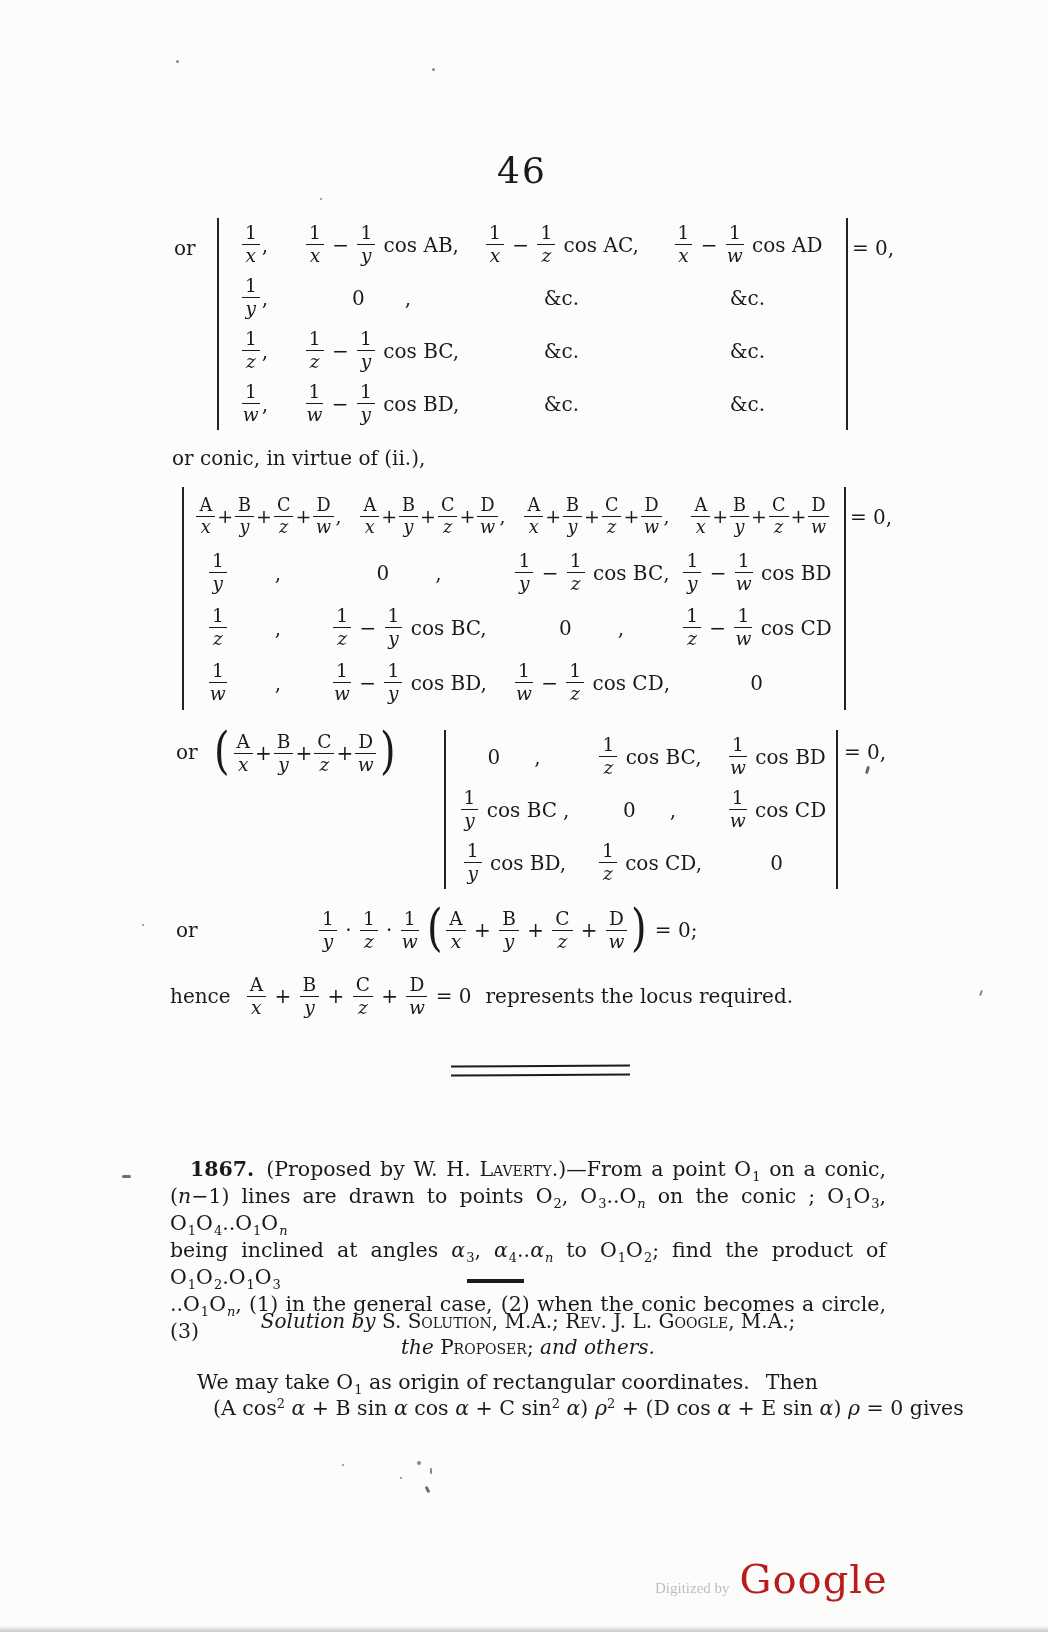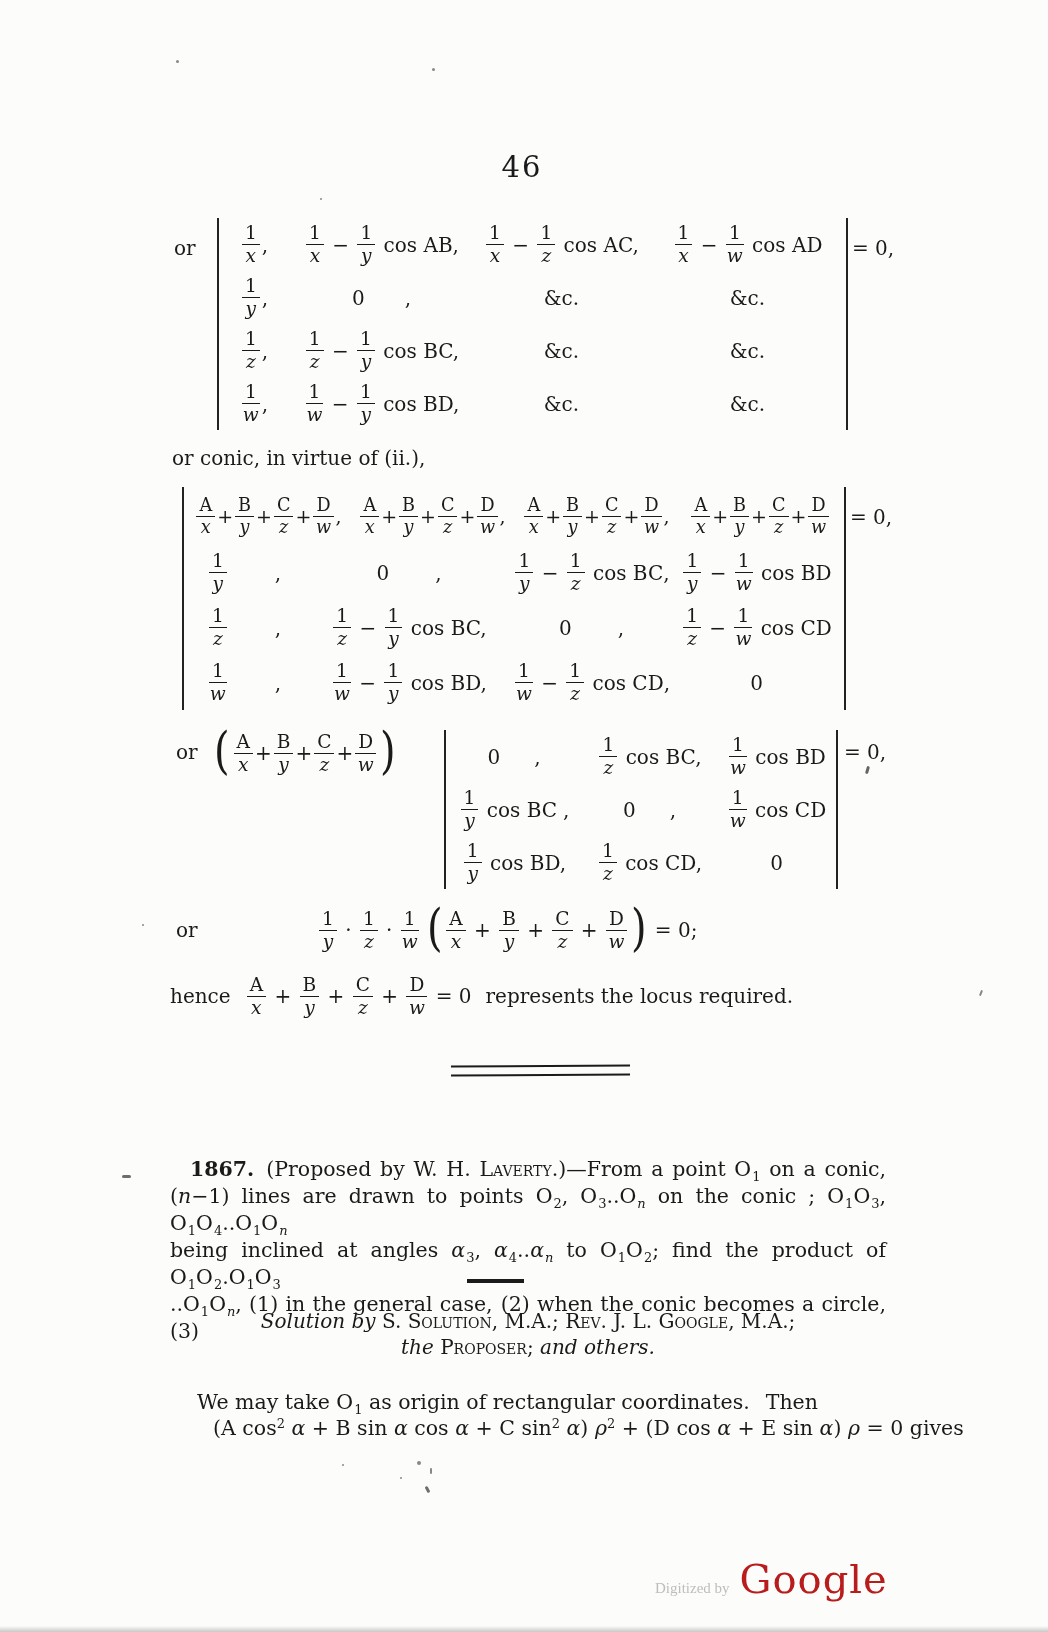--- a/index.html
+++ b/index.html
@@ -3,21 +3,21 @@
 <meta charset="utf-8">
 <style>
   html,body { margin:0; padding:0; }
   body {
     width:1048px; height:1632px; position:relative;
     background:#fcfcfa; overflow:hidden;
     font-family:"DejaVu Serif", serif; color:#1a1a1a;
   }
   .pagenum {
     position:absolute; left:0; top:150px; width:1044px;
-    text-align:center; font-size:29px; letter-spacing:2px;
+    text-align:center; font-size:36px; letter-spacing:2px;
   }
   .lead, .rhs { position:absolute; font-size:20px; }
   .textline { position:absolute; font-size:20px; }
 
   
   .det { position:absolute; border-left:2px solid #222; border-right:2px solid #222; }
   .mrow { display:flex; align-items:center; }
   .mcell { display:flex; align-items:center; justify-content:center; font-size:20px; white-space:pre; }
   #det1 .mrow { height:53px; }
   #det1 .mcell:nth-child(1){ width:70px; }
@@ -49,21 +49,21 @@
   .msub { font-size:13px; position:relative; top:5px; margin-left:1px; }
   .msup { font-size:13px; position:relative; top:-7px; }
   .it { font-style:italic; }
   .sc { font-variant:small-caps; }
   .b  { font-weight:bold; }
 
   .para { position:absolute;margin-top:25px; }
   .jline { font-size:20.5px; line-height:25px; text-align:justify; text-align-last:justify; }
   .indent { text-indent:20px; }
   .plast, .pline { font-size:20.5px; line-height:25px; }
-  .pline { position:absolute; white-space:pre;margin-top:20px; }
+  .pline { position:absolute; white-space:pre; }
 
   .divider-double {
     position:absolute; height:7px;
     border-top:2.5px solid #1b1b1b; border-bottom:2px solid #1b1b1b;
     transform:rotate(-0.3deg);
   }
   .divider-short { position:absolute; height:3.5px; background:#1b1b1b; }
 
   .solhead { position:absolute; }
   .shline { text-align:center; font-size:20px; line-height:26px; }

